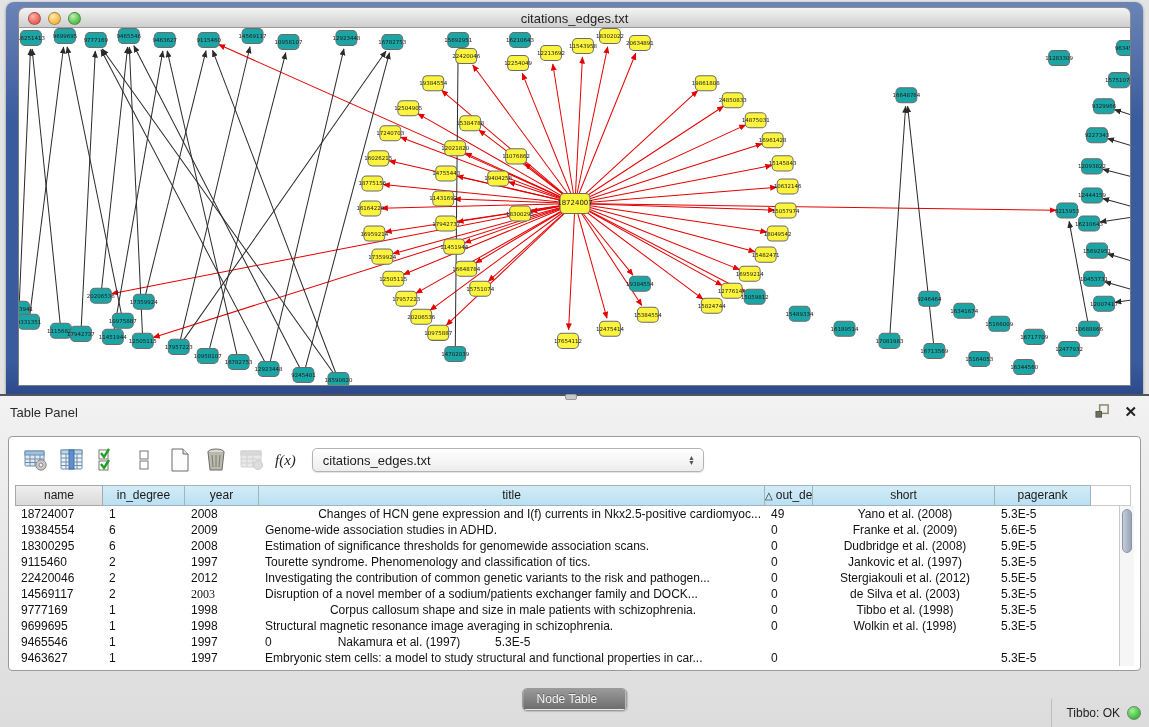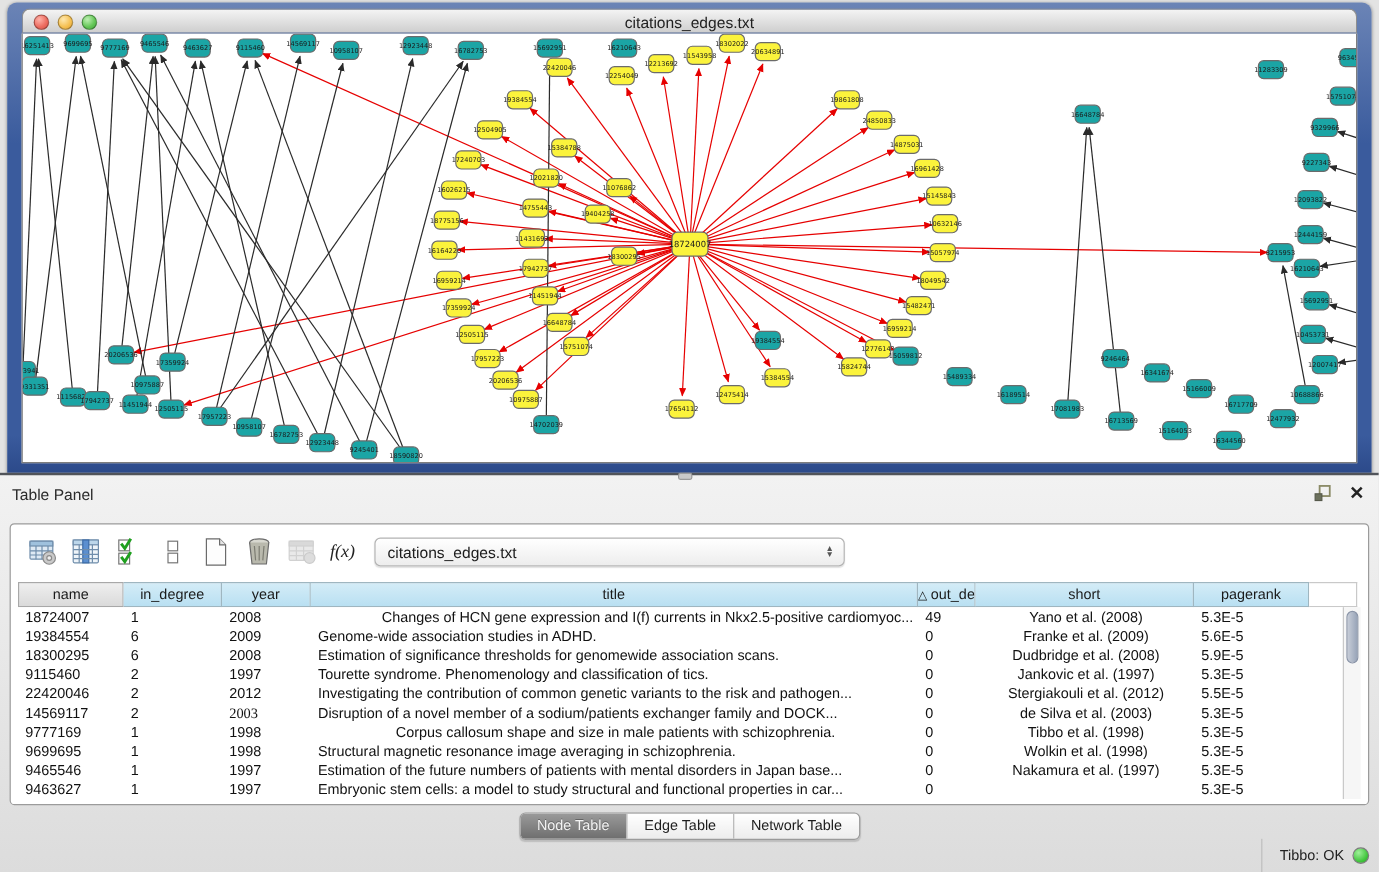--- a/index.html
+++ b/index.html
@@ -85,24 +85,25 @@
     position:absolute;right:0;top:21px;bottom:0;width:15px;
     background:#f6f6f6;border-left:1px solid #c9c9c9;box-sizing:border-box;
   }
   .vthumb{
     position:absolute;left:2px;right:2px;top:3px;height:44px;border-radius:6px;
     background:linear-gradient(90deg,#c7cdd8,#98a4b8);border:1px solid #8b95a8;box-sizing:border-box;
   }
 
   
   .tabbar{
-    position:absolute;left:50%;transform:translateX(-50%);top:281px;
+    position:absolute;left:50%;transform:translateX(-50%);top:292px;
     display:inline-flex;height:21px;border:1px solid #9a9a9a;border-radius:5px;
     background:linear-gradient(#ffffff,#ececec);overflow:hidden;
     box-shadow:0 1px 1px rgba(0,0,0,.15);
+    flex-direction:column;
   }
   .tab{
     padding:0 14px;font-size:12px;line-height:20px;color:#1d1d1d;
     border-right:1px solid #b5b5b5;cursor:default;white-space:nowrap;
   }
   .tab:last-child{border-right:none;}
   .tab.selected{
     background:linear-gradient(#9a9a9a,#6e6e6e);color:#f3f3f3;
     text-shadow:0 -1px 0 rgba(0,0,0,.3);
   }
@@ -607,21 +608,20 @@
             <div class="td" style="width: 506px; text-align: left;">Structural magnetic resonance image averaging in schizophrenia.</div>
             <div class="td" style="width: 48px; text-align: left;">0</div>
             <div class="td" style="width: 182px; text-align: center;">Wolkin et al. (1998)</div>
             <div class="td" style="width: 96px; text-align: left;">5.3E-5</div>
             <div class="td" style="width: 40px; text-align: left;"></div>
           </div>
           <div class="tr">
             <div class="td" style="width: 88px; text-align: left;">9465546</div>
             <div class="td" style="width: 82px; text-align: left;">1</div>
             <div class="td" style="width: 74px; text-align: left;">1997</div>
-            <div class="td" style="width: 506px; text-align: left;">Estimation of the future numbers of patients with mental disorders in Japan base...</div>
             <div class="td" style="width: 48px; text-align: left;">0</div>
             <div class="td" style="width: 182px; text-align: center;">Nakamura et al. (1997)</div>
             <div class="td" style="width: 96px; text-align: left;">5.3E-5</div>
             <div class="td" style="width: 40px; text-align: left;"></div>
           </div>
           <div class="tr">
             <div class="td" style="width: 88px; text-align: left;">9463627</div>
             <div class="td" style="width: 82px; text-align: left;">1</div>
             <div class="td" style="width: 74px; text-align: left;">1997</div>
             <div class="td" style="width: 506px; text-align: left;">Embryonic stem cells: a model to study structural and functional properties in car...</div>

